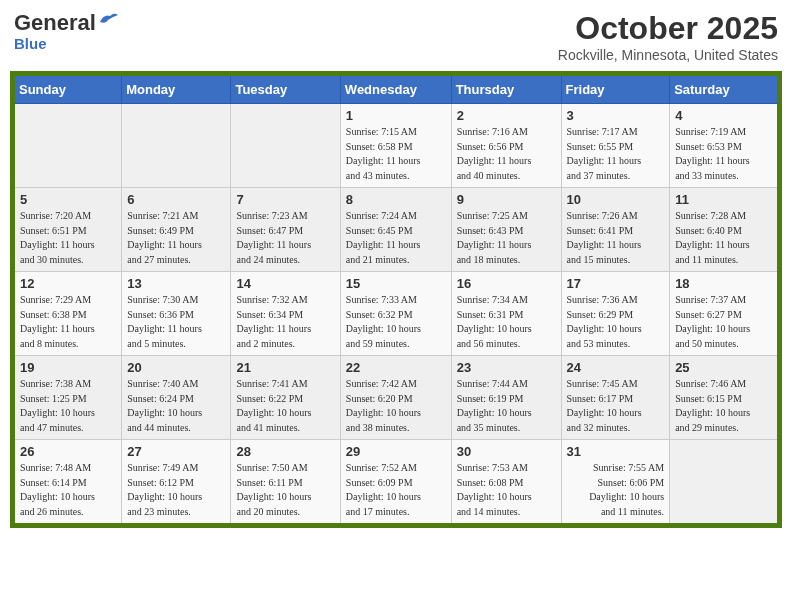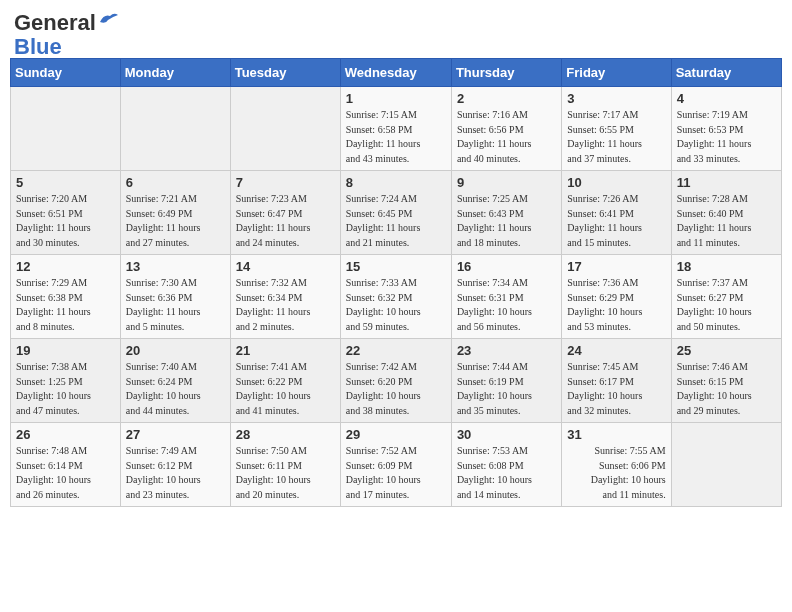--- a/index.html
+++ b/index.html
@@ -7,38 +7,39 @@
       font-family: Arial, sans-serif;
       background: #fff;
       width: 792px;
       min-height: 612px;
       padding: 10px;
     }
     .header {
       display: flex;
       justify-content: space-between;
       align-items: flex-start;
+      margin-bottom: 8px;
       padding: 0 4px;
     }
     .title-area {
       text-align: right;
     }
     .month-title {
       font-size: 32px;
       font-weight: bold;
       color: #333;
     }
     .location {
       font-size: 14px;
       color: #555;
     }
     .calendar {
       width: 100%;
       border-collapse: collapse;
-      border: 1px solid #4d7c0f;
+      border: 5px solid #4d7c0f;
     }
     .calendar th {
       background: #3a6fc4;
       color: #fff;
       font-size: 13px;
       font-weight: bold;
       padding: 6px 4px;
       text-align: left;
       border: 1px solid #2a5ab0;
     }
@@ -81,39 +82,43 @@
     .logo-container {
       display: flex;
       flex-direction: column;
       align-items: flex-start;
     }
     .logo-line1 {
       display: flex;
       align-items: center;
     }
     .logo-line2 {
-      font-size: 22px;
+      font-size: 15px;
       font-weight: bold;
       color: #3a6fc4;
       line-height: 1;
     }
   </style>
 </head>
 <body>
 
 <div class="header">
   <div class="logo-container">
     <div class="logo-line1">
       <span class="logo-black">General</span>
       <svg width="22" height="18" viewBox="0 0 22 18" style="margin-left:2px;margin-top:-4px;">
         <path d="M2,10 Q6,2 12,4 Q16,0 20,3 Q14,5 10,8 Q8,12 2,10Z" fill="#3a6fc4"></path>
       </svg>
     </div>
     <div class="logo-line2">Blue</div>
   </div>
+  <div class="title-area">
+    <div class="month-title">October 2025</div>
+    <div class="location">Rockville, Minnesota, United States</div>
+  </div>
 </div>
 
 <table class="calendar">
   <thead>
     <tr>
     <th>Sunday</th>
         <th>Monday</th>
         <th>Tuesday</th>
         <th>Wednesday</th>
         <th>Thursday</th>

